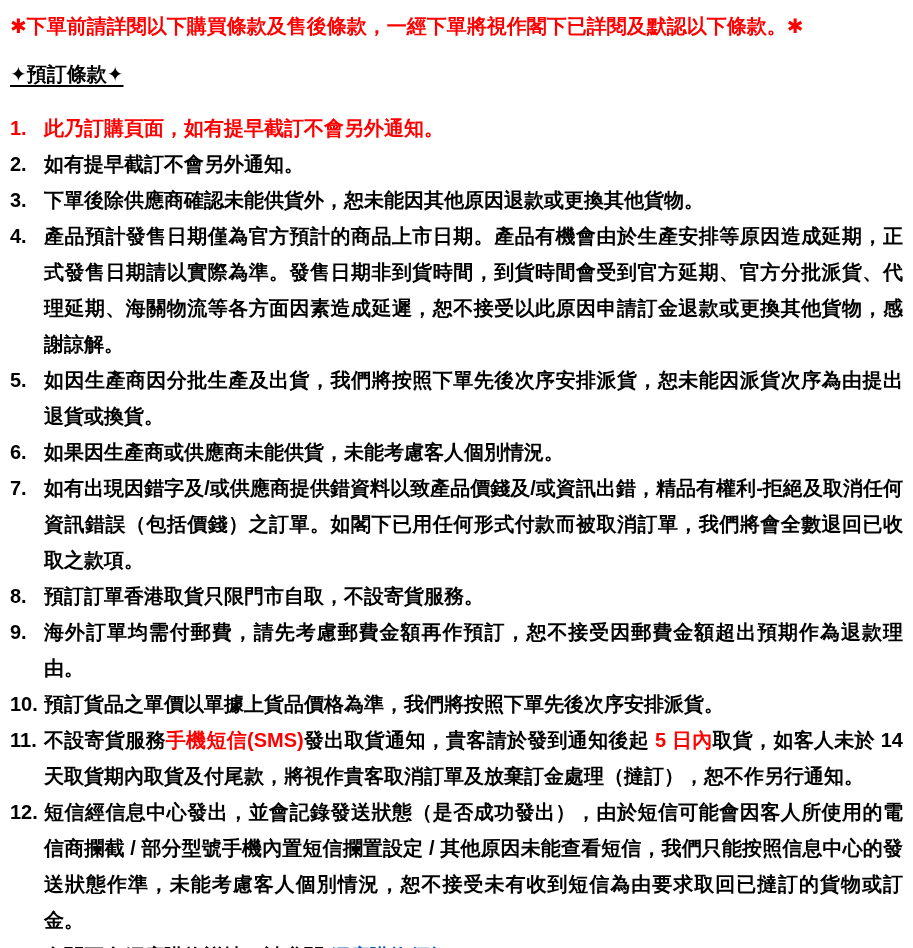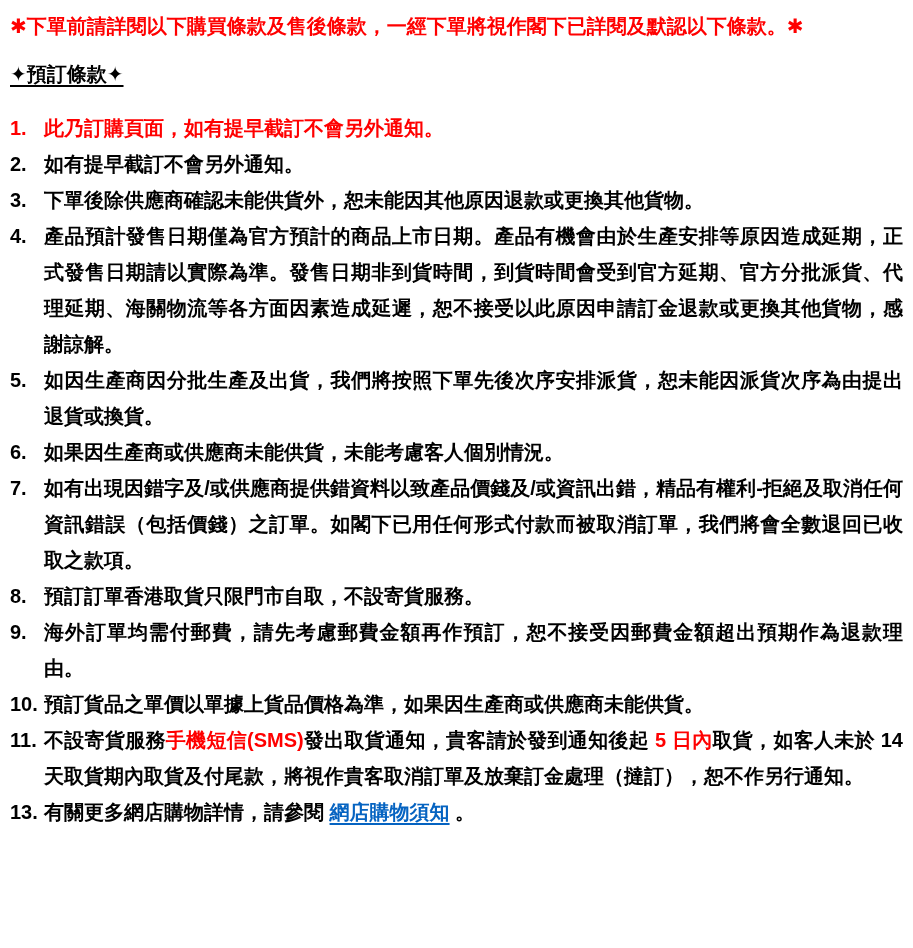--- a/index.html
+++ b/index.html
@@ -107,24 +107,28 @@
       <div class="term-item">
         <span class="term-num normal">8.</span>
         <div class="term-text"><span class="normal">預訂訂單香港取貨只限門市自取，不設寄貨服務。</span></div>
       </div>
       <div class="term-item">
         <span class="term-num normal">9.</span>
         <div class="term-text"><span class="normal">海外訂單均需付郵費，請先考慮郵費金額再作預訂，恕不接受因郵費金額超出預期作為退款理由。</span></div>
       </div>
       <div class="term-item">
         <span class="term-num normal">10.</span>
-        <div class="term-text"><span class="normal">預訂貨品之單價以單據上貨品價格為準，如果因生產商或供應商未能供貨。</span></div>
+        <div class="term-text"><span class="normal">預訂貨品之單價以單據上貨品價格為準，我們將按照下單先後次序安排派貨。</span></div>
       </div>
       <div class="term-item">
         <span class="term-num normal">11.</span>
         <div class="term-text"><span class="normal">不設寄貨服務</span><span class="red-underline">手機短信(SMS)</span><span class="normal">發出取貨通知，貴客請於發到通知後起 </span><span class="red-underline">5 日內</span><span class="normal">取貨，如客人未於 14 天取貨期內取貨及付尾款，將視作貴客取消訂單及放棄訂金處理（撻訂），恕不作另行通知。</span></div>
+      </div>
+      <div class="term-item">
+        <span class="term-num normal">12.</span>
+        <div class="term-text"><span class="normal">短信經信息中心發出，並會記錄發送狀態（是否成功發出），由於短信可能會因客人所使用的電信商攔截 / 部分型號手機內置短信攔置設定 / 其他原因未能查看短信，我們只能按照信息中心的發送狀態作準，未能考慮客人個別情況，恕不接受未有收到短信為由要求取回已撻訂的貨物或訂金。</span></div>
       </div>
       <div class="term-item">
         <span class="term-num normal">13.</span>
         <div class="term-text"><span class="normal">有關更多網店購物詳情，請參閱 </span><a class="link" href="#">網店購物須知</a><span class="normal"> 。</span></div>
       </div>
     </div>
 </div>
 
 </body></html>

